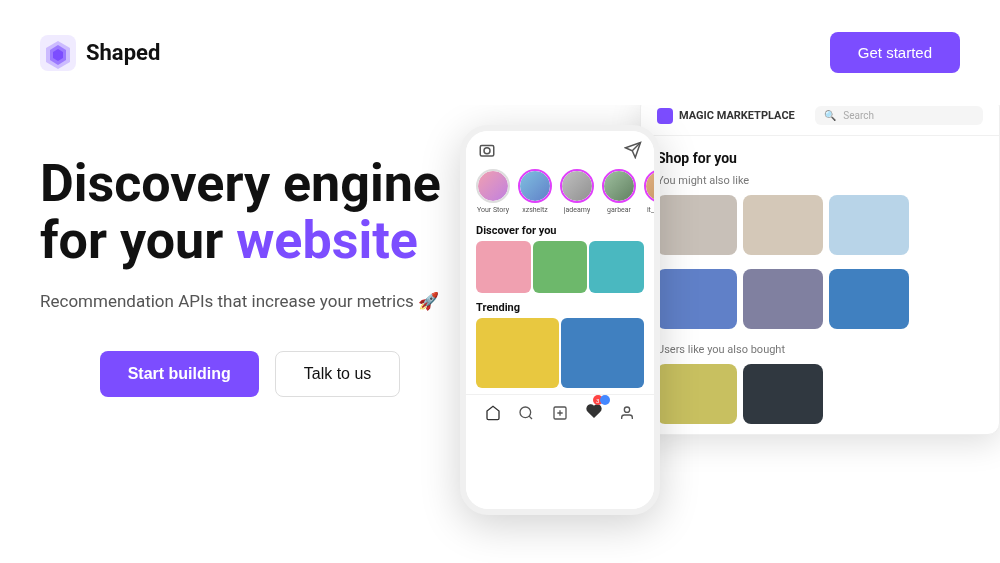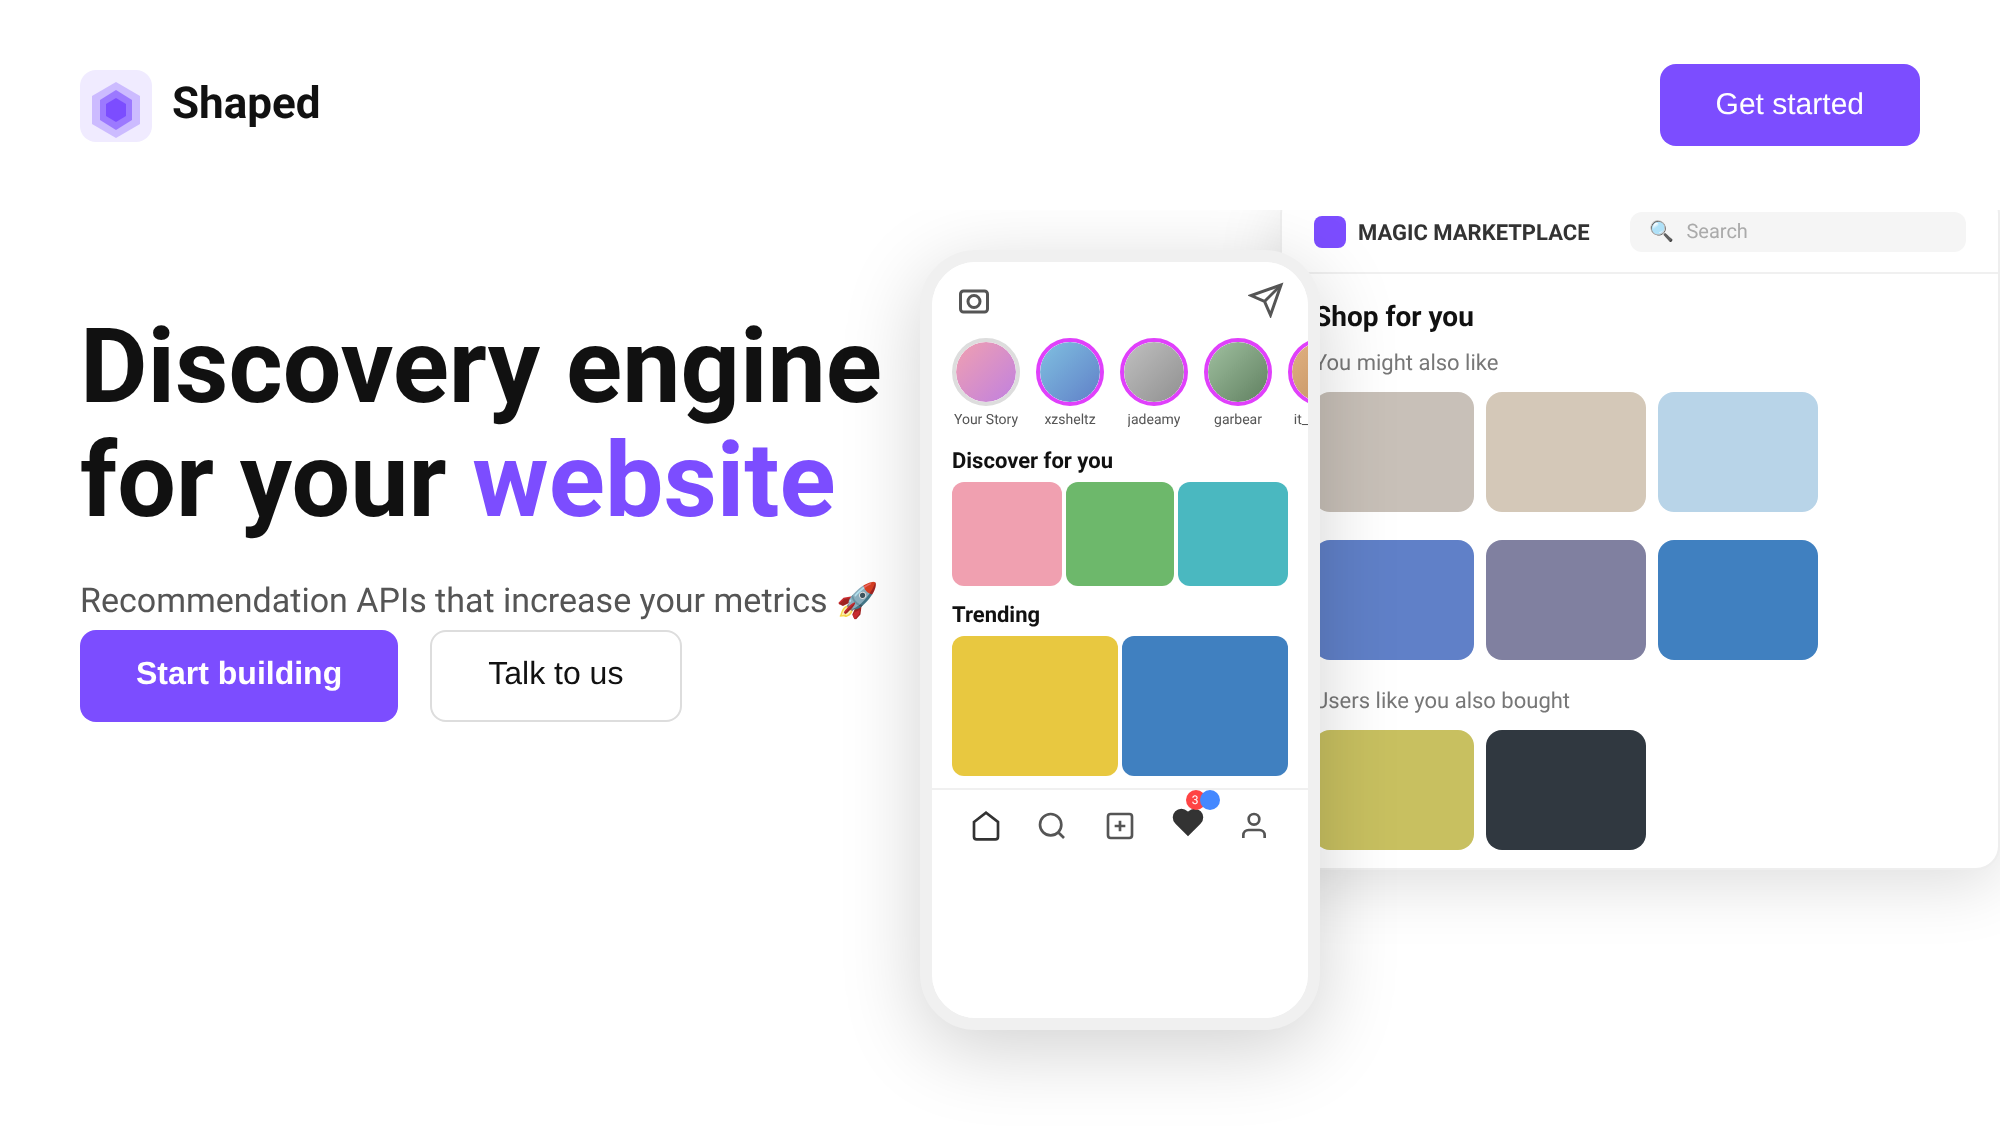--- a/index.html
+++ b/index.html
@@ -80,25 +80,27 @@
       color: #111;
       margin-bottom: 20px;
     }
     .hero-title .accent {
       color: #7c4dff;
     }
     .hero-subtitle {
       font-size: 17px;
       color: #555;
       line-height: 1.5;
+      margin-bottom: 36px;
     }
     .hero-buttons {
       display: flex;
       gap: 16px;
       align-items: center;
+      justify-content: center;
     }
     .btn-primary {
       background: #7c4dff;
       color: #fff;
       border: none;
       border-radius: 8px;
       padding: 14px 28px;
       font-size: 16px;
       font-weight: 600;
       cursor: pointer;

